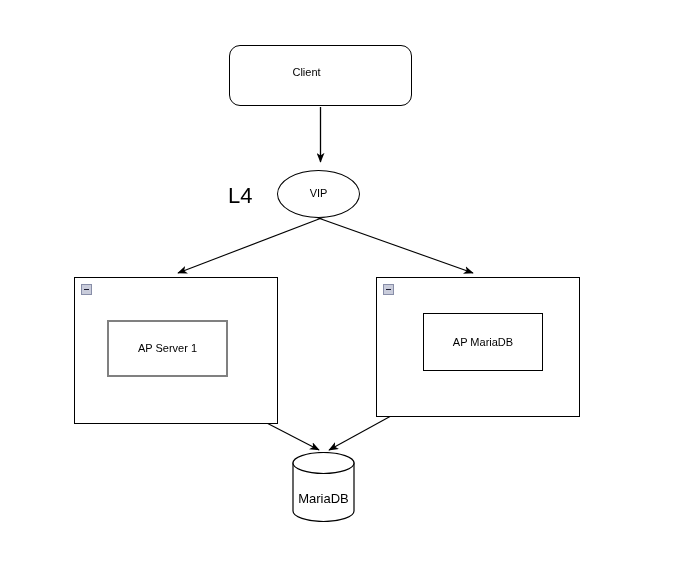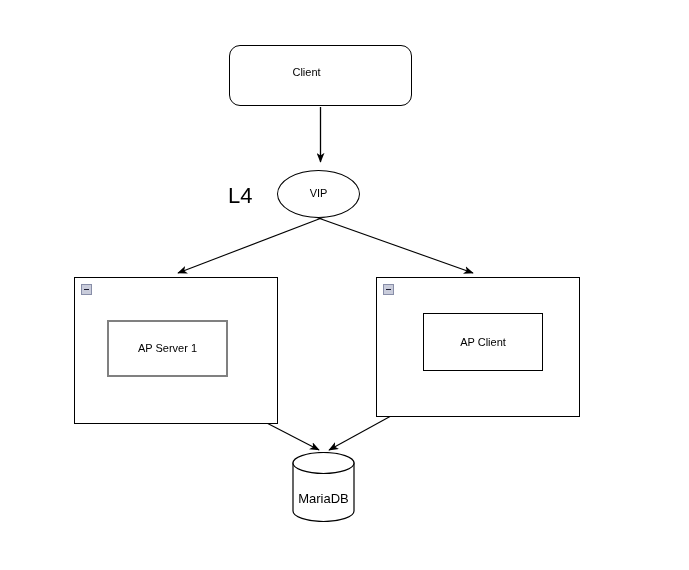--- a/index.html
+++ b/index.html
@@ -183,19 +183,19 @@
 <div class="container-box" id="container-left"></div>
 <div class="collapse-icon" id="collapse-icon-left"></div>
 
 <div id="ap-server-1-node"></div>
 <div class="node-label" id="ap-server-1-label">AP Server 1</div>
 
 <div class="container-box" id="container-right"></div>
 <div class="collapse-icon" id="collapse-icon-right"></div>
 
 <div id="ap-server-2-node"></div>
-<div class="node-label" id="ap-server-2-label">AP Client</div>
+<div class="node-label" id="ap-server-2-label">AP MariaDB</div>
 
 <svg id="database-node" viewBox="0 0 63 70">
   <path d="M1,11 L1,59 A30.5,10.5 0 0 0 62,59 L62,11 Z" fill="#ffffff" stroke="#000000" stroke-width="1.2"></path>
   <ellipse cx="31.5" cy="11" rx="30.5" ry="10.5" fill="#ffffff" stroke="#000000" stroke-width="1.2"></ellipse>
 </svg>
 <div class="node-label" id="database-label">MariaDB</div>
 
 </body></html>

